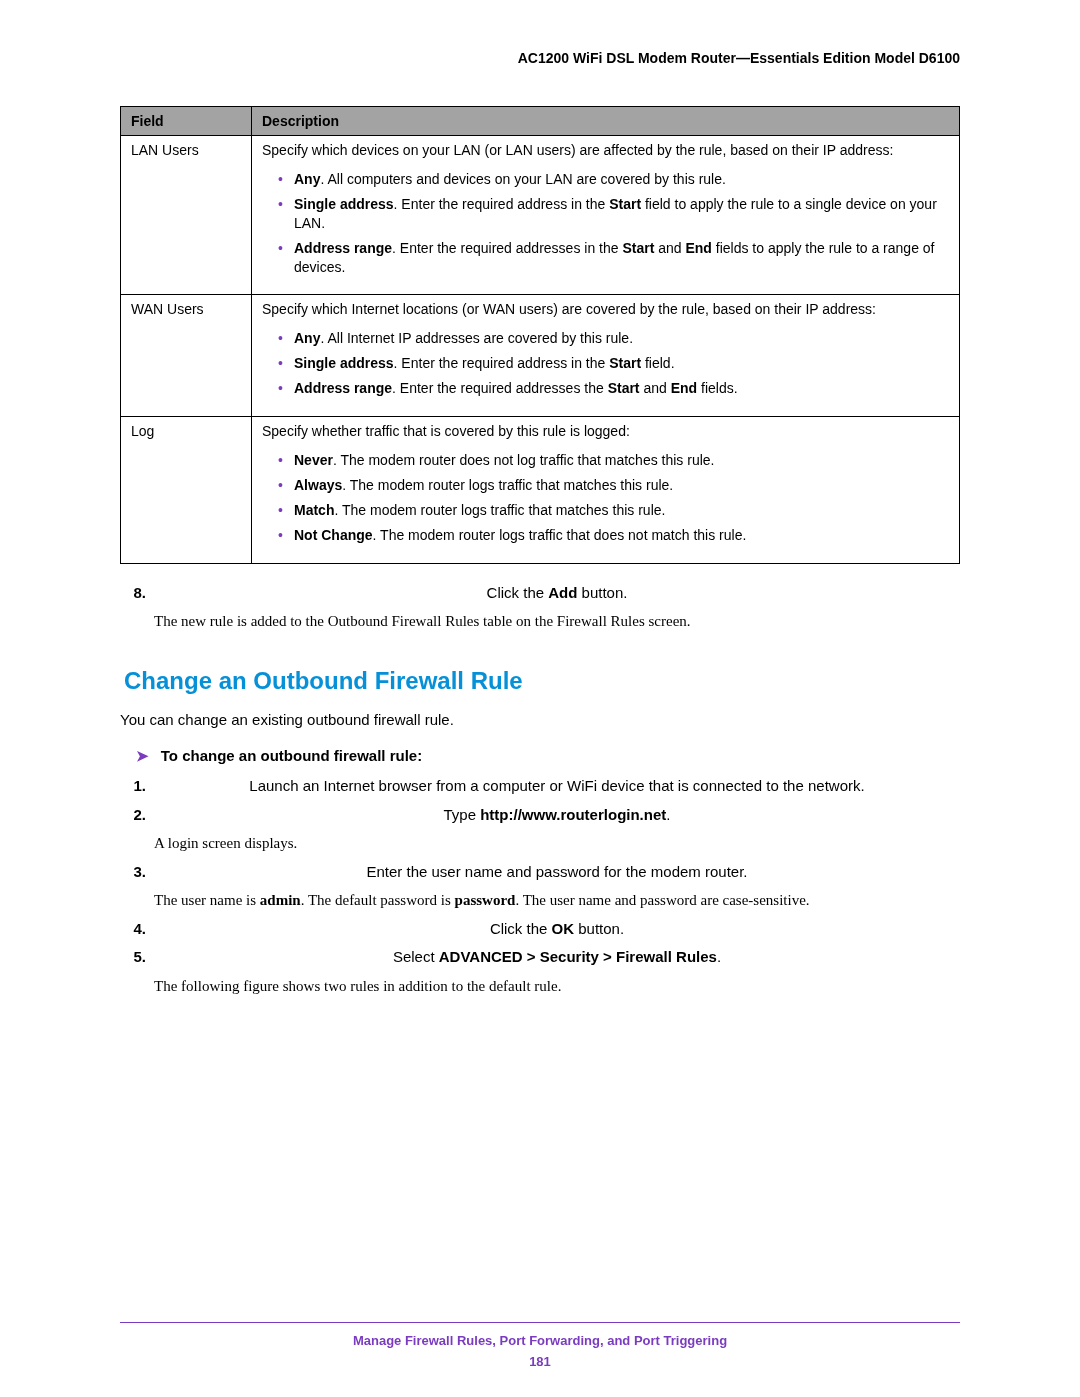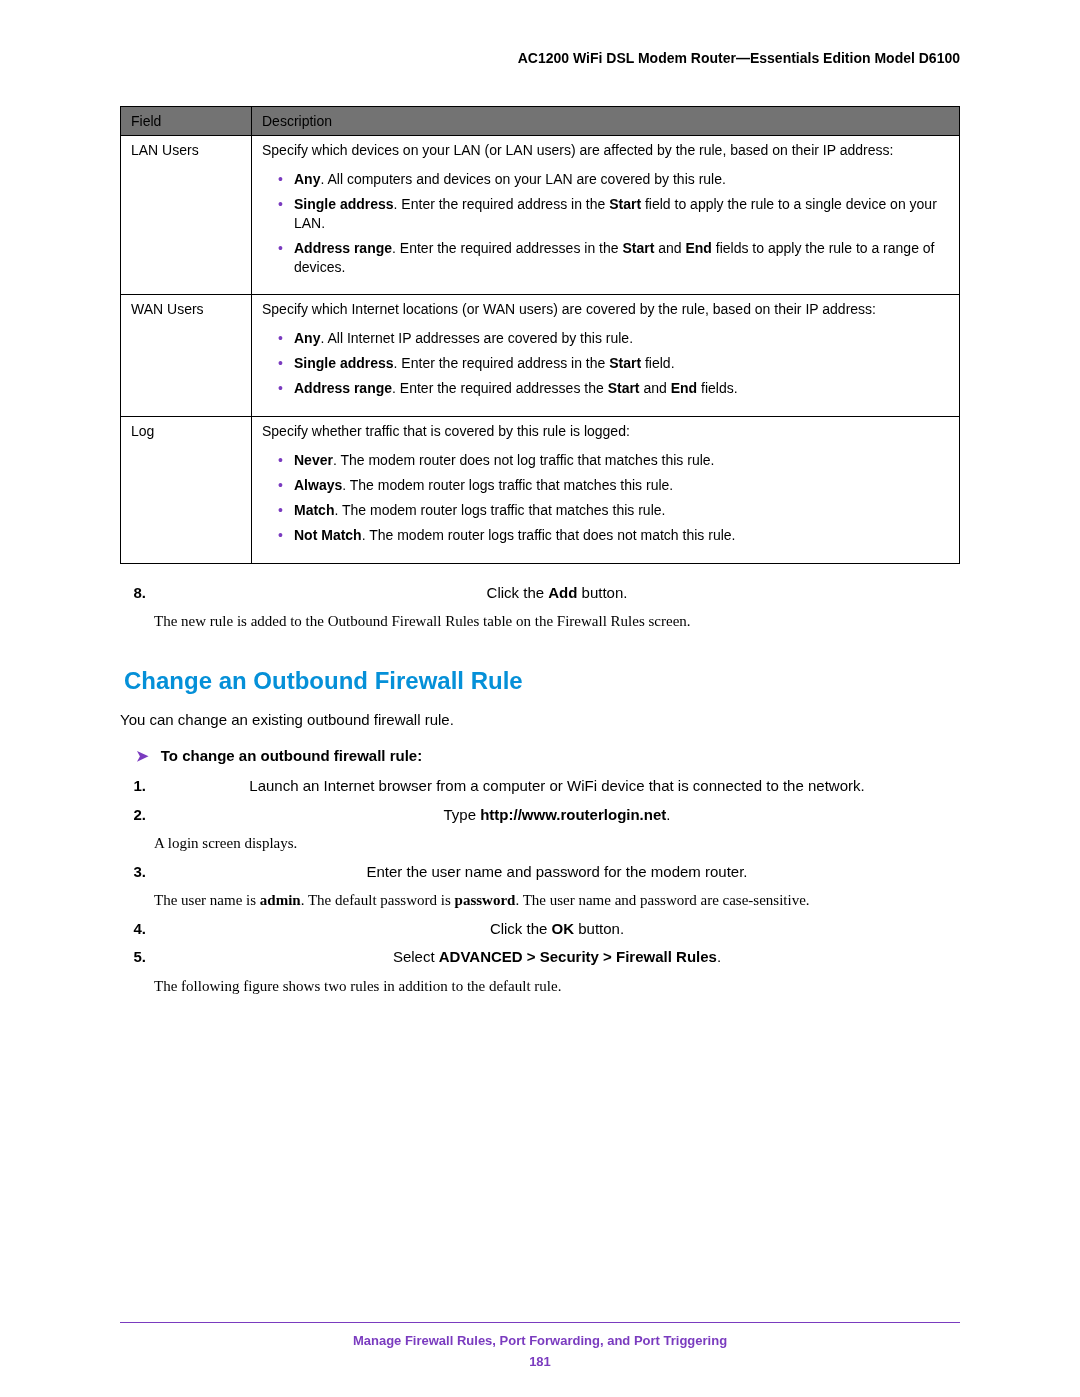--- a/index.html
+++ b/index.html
@@ -28,22 +28,22 @@
     margin: 12px 0 18px 0;
     font-size: 14px;
   }
   table.fields th, table.fields td {
     border: 1px solid #000;
     padding: 6px 10px;
     text-align: left;
     vertical-align: top;
   }
   table.fields th {
-    font-weight: normal;
-    background: #737373;
+    font-weight: bold;
+    background: #a3a3a3;
   }
   table.fields th:first-child,
   table.fields td:first-child {
     width: 110px;
   }
   .cell-intro {
     margin-bottom: 6px;
   }
   ul.bullets {
     list-style: none;
@@ -188,21 +188,21 @@
       </tr>
 
       <tr>
         <td>Log</td>
         <td>
           <div class="cell-intro">Specify whether traffic that is covered by this rule is logged:</div>
           <ul class="bullets">
             <li><b>Never</b><span>. The modem router does not log traffic that matches this rule.</span></li>
             <li><b>Always</b><span>. The modem router logs traffic that matches this rule.</span></li>
             <li><b>Match</b><span>. The modem router logs traffic that matches this rule.</span></li>
-            <li><b>Not Match</b><span>. The modem router logs traffic that does not match this rule.</span></li>
+            <li><b>Not Change</b><span>. The modem router logs traffic that does not match this rule.</span></li>
           </ul>
         </td>
       </tr>
     </tbody>
   </table>
 
   <div class="step-line">
     <div class="step-num">8.</div>
     <div class="step-body">
       <span>Click the </span><b>Add</b><span> button.</span>

